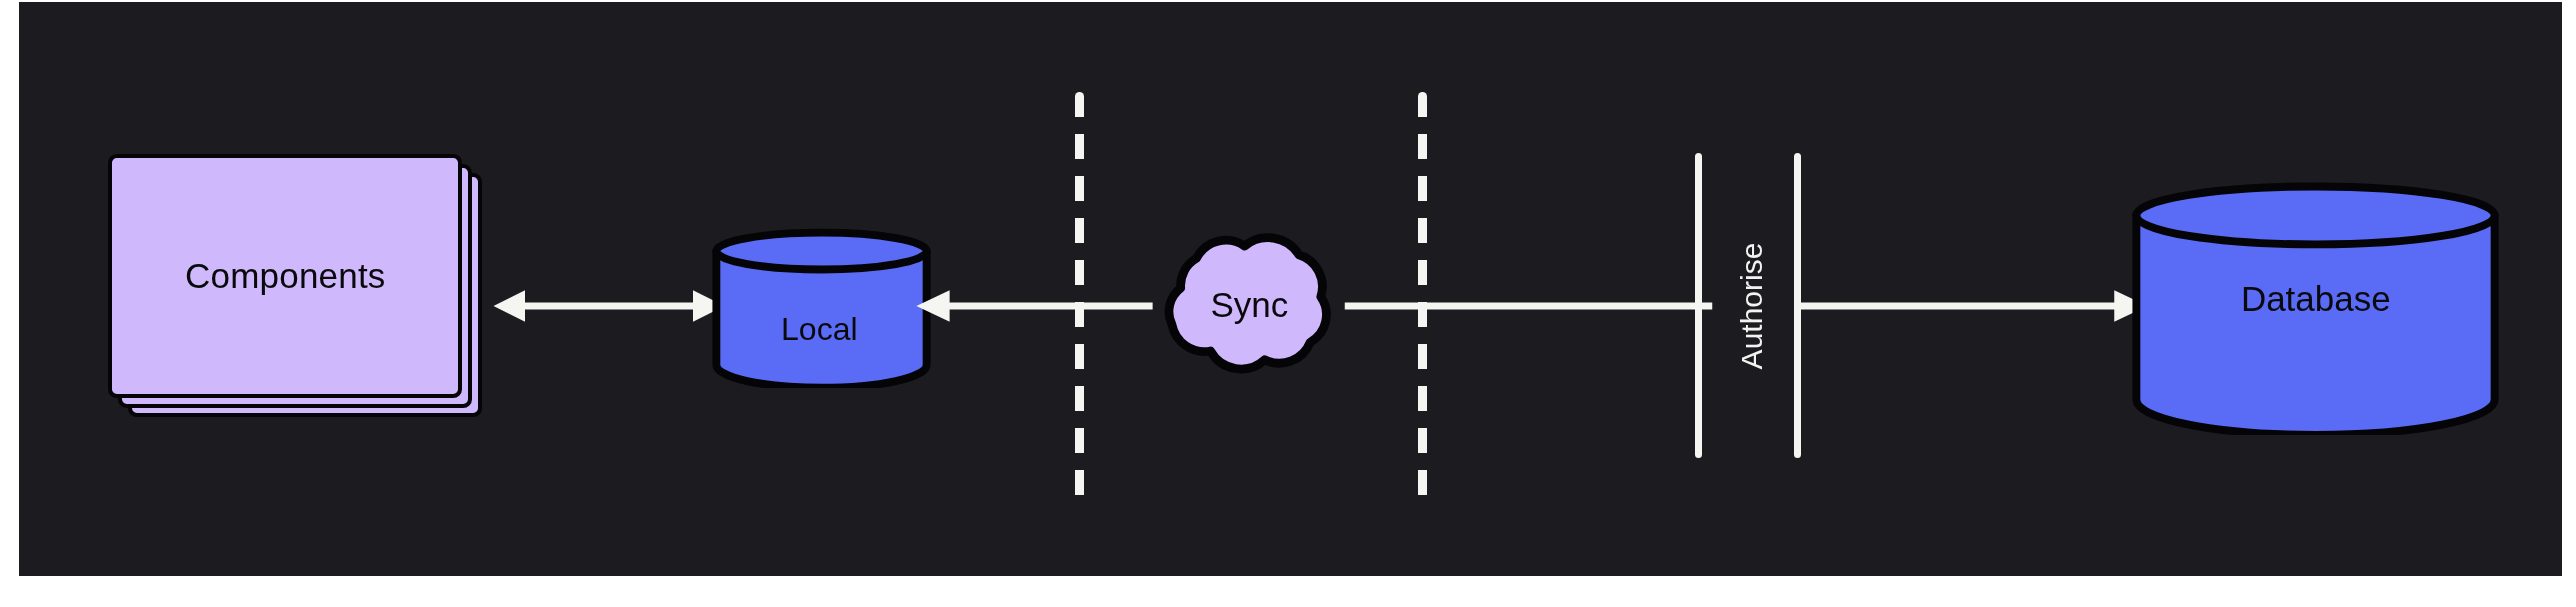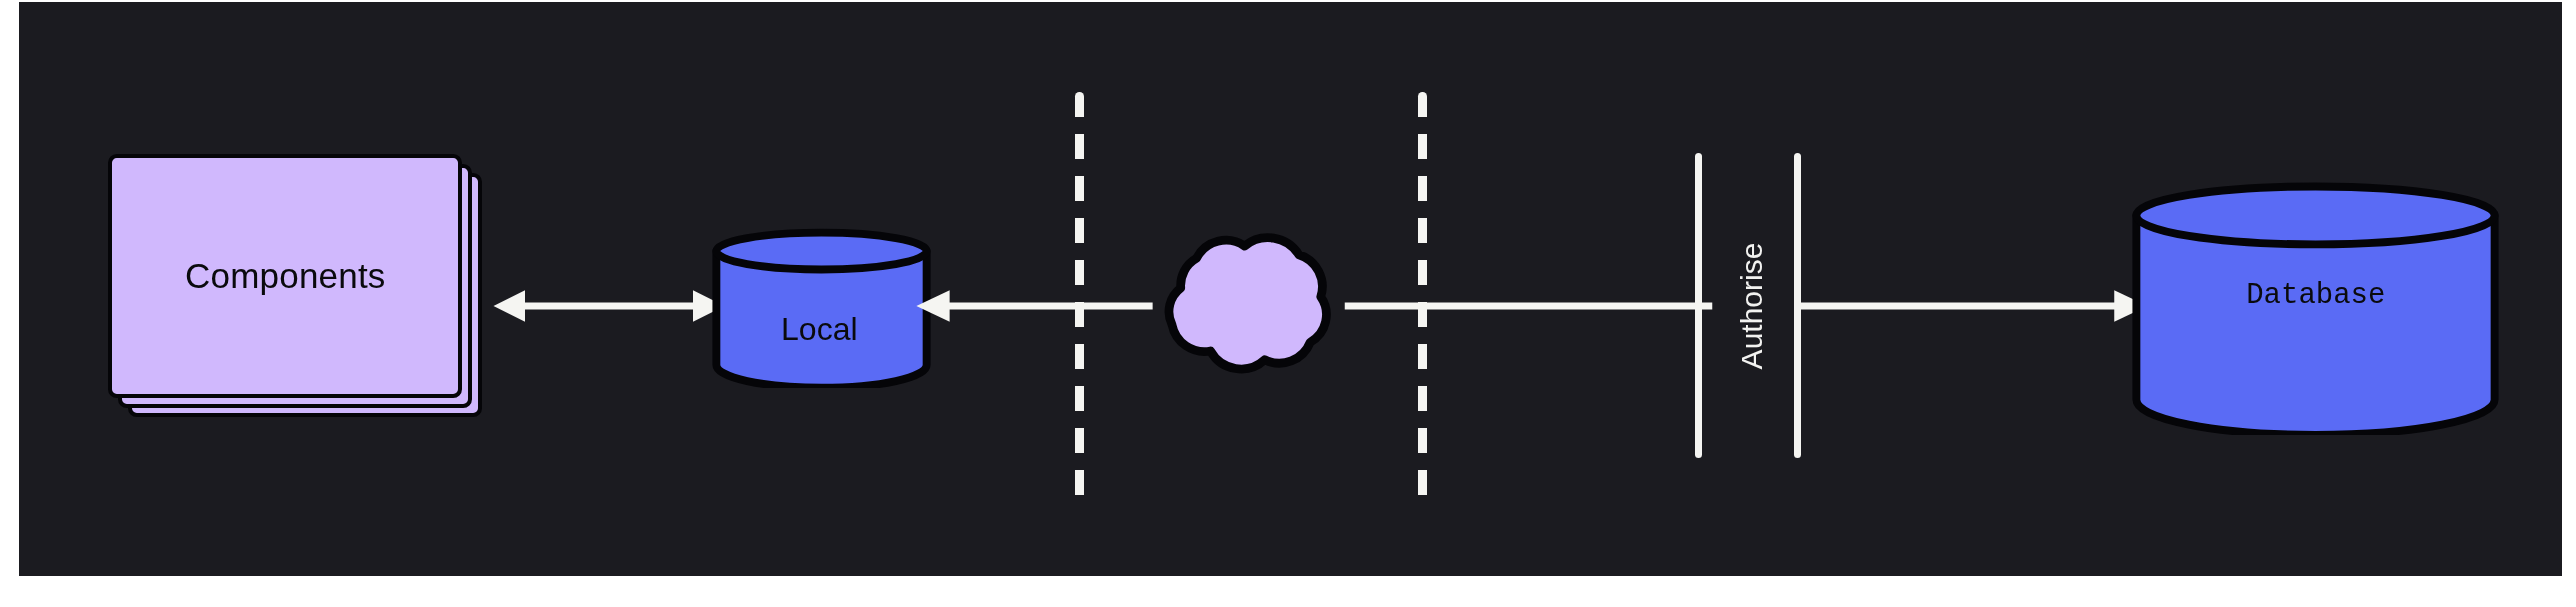--- a/index.html
+++ b/index.html
@@ -69,21 +69,21 @@
     text-align: center;
     color: #0a0a0d;
     line-height: 1.15;
     white-space: pre-line;
   }
 
   #localstore-node { left: 693px; top: 226px; width: 214px; height: 160px; }
   #localstore-node .cyl-label { top: 46px; font-size: 32px; }
 
   #database-node { left: 2113px; top: 180px; width: 367px; height: 253px; }
-  #database-node .cyl-label { top: 97px; font-size: 29px; font-family: Liberation Mono, monospace; }
+  #database-node .cyl-label { top: 97px; font-size: 35px; }
 
   
   #sync-node {
     position: absolute;
     left: 1116px;
     top: 216px;
     width: 228px;
     height: 175px;
   }
   #sync-node svg { position: absolute; left: 0; top: 0; }
@@ -209,20 +209,21 @@
                  a38,38 0 0 1 55,-14
                  a42,42 0 0 1 62,10
                  a38,38 0 0 1 25,48
                  a36,36 0 0 1 -12,52
                  a38,38 0 0 1 -52,20
                  a40,40 0 0 1 -62,-10
                  a38,38 0 0 1 -44,-30
                  a34,34 0 0 1 10,-42
                  a36,36 0 0 1 18,-34 Z" fill="#d0b8fd" stroke="#050508" stroke-width="10" stroke-linejoin="round"></path>
       </svg>
+      <span id="sync-label">Sync</span>
     </div>
 
     <div class="boundary-line" id="boundary-line-right"></div>
 
     <div class="connector" id="conn-sync-authorise">
       <svg width="369" height="56" viewBox="0 0 420 64">
         <rect x="0" y="28" width="420" height="8" fill="#f5f5f2"></rect>
       </svg>
     </div>
 

